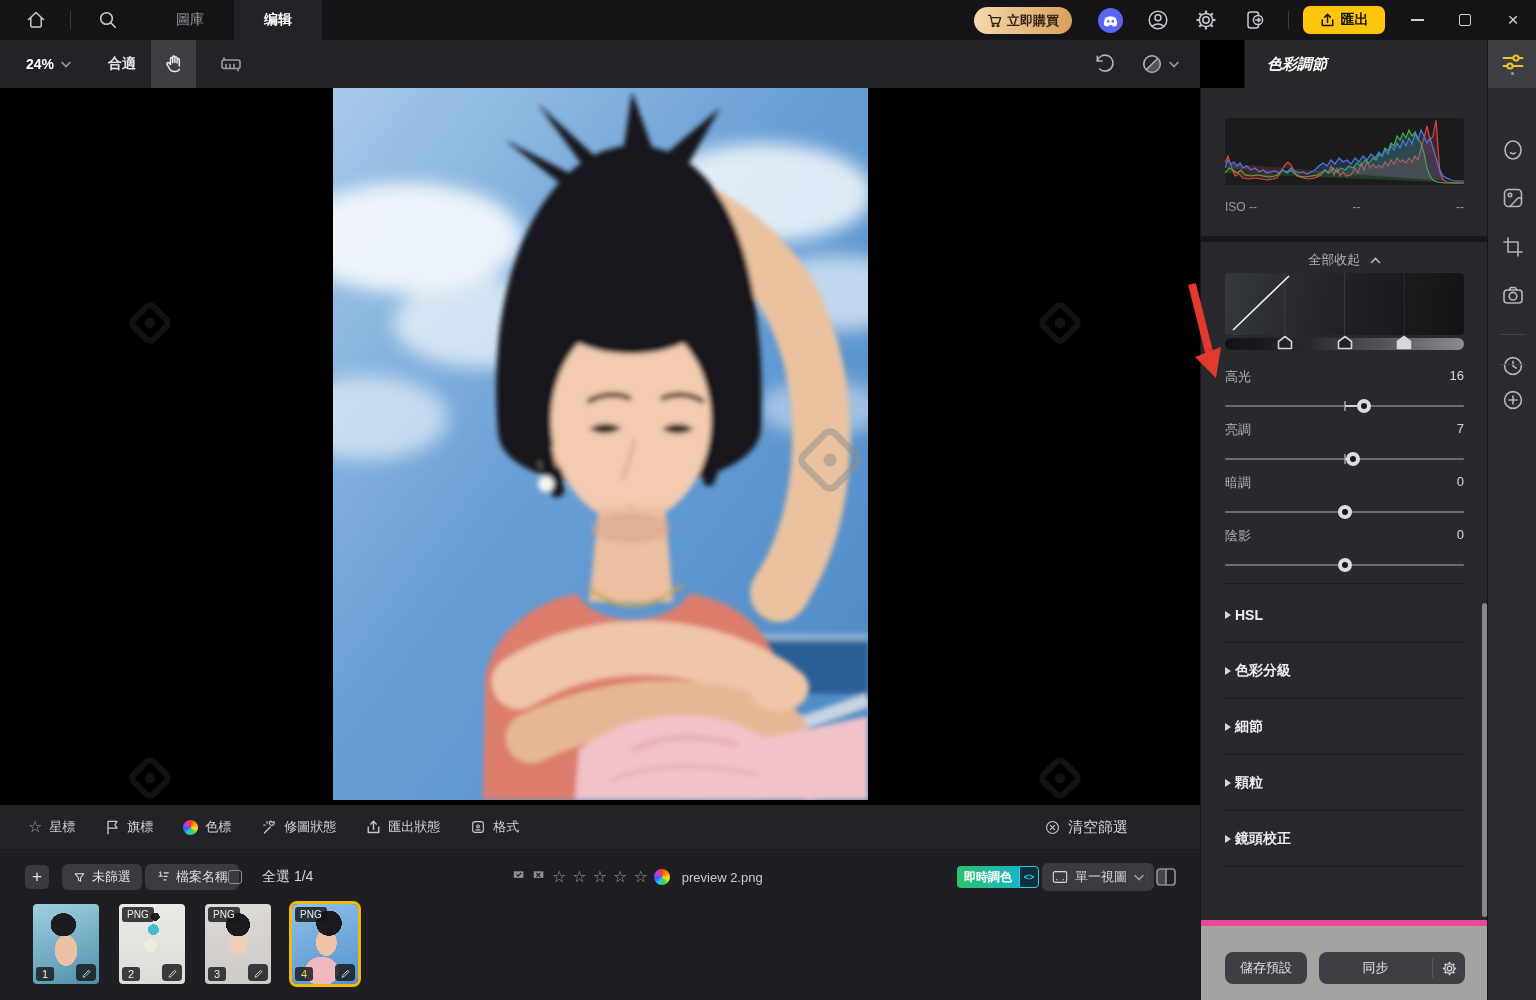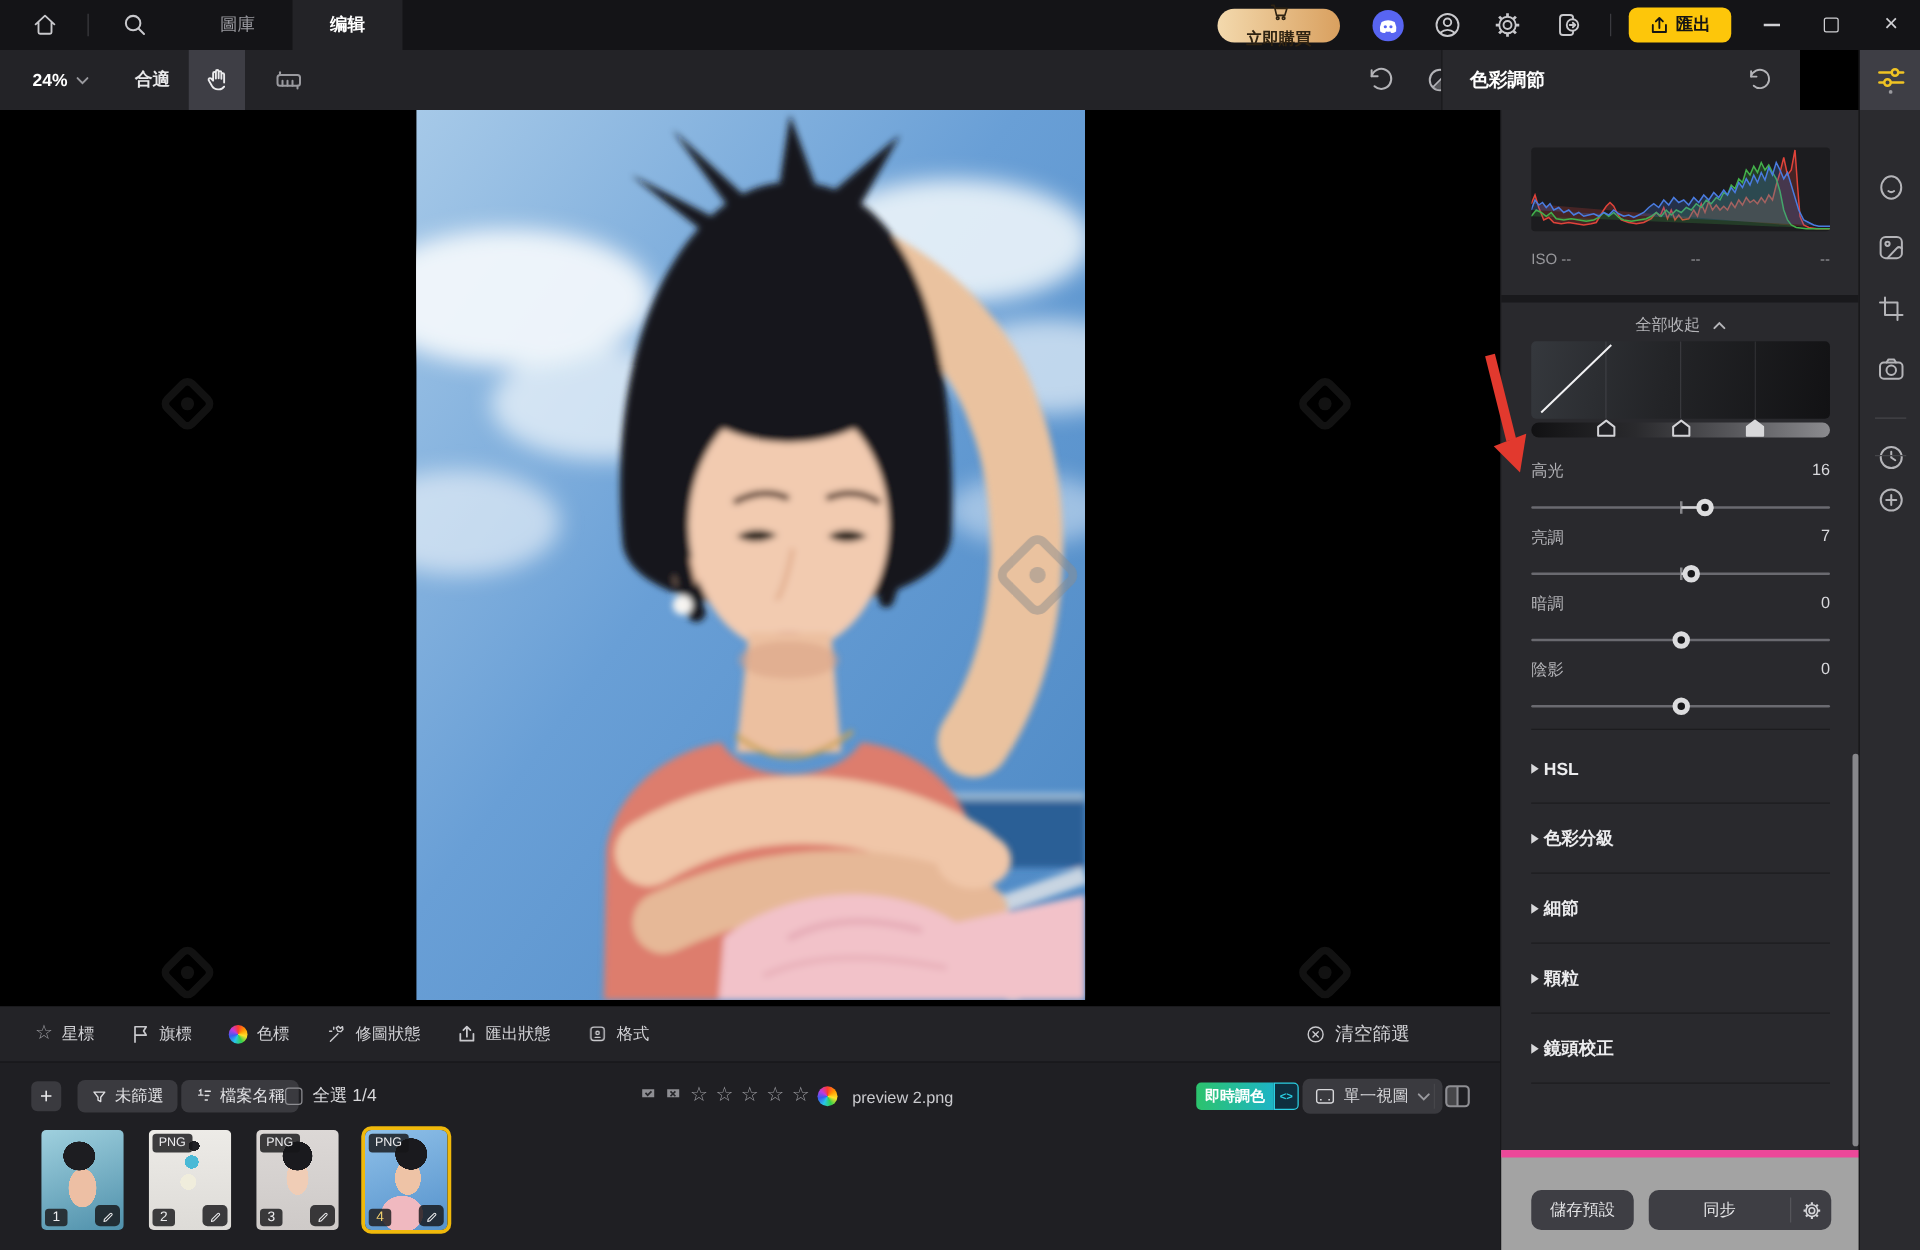--- a/index.html
+++ b/index.html
@@ -9,40 +9,40 @@
 
   
   #titlebar { position:absolute; left:0; top:0; width:1536px; height:40px; background:#141417; z-index:30; }
   .tb-icon { position:absolute; top:8px; width:24px; height:24px; cursor:pointer; }
   .tb-divider { position:absolute; top:11px; width:1px; height:18px; background:#3a3a3f; }
   .tab { position:absolute; top:0; height:40px; display:flex; align-items:center; justify-content:center;
          font-size:14px; color:#9a9aa0; cursor:pointer; }
   .tab.active { background:#232327; color:#fff; font-weight:bold; }
   #buy-btn { position:absolute; left:974px; top:7px; width:98px; height:27px; border-radius:14px;
     background:linear-gradient(90deg,#f3d9ad,#d9a05f); display:flex; align-items:center; justify-content:center;
-    gap:5px; color:#2f2312; font-size:13px; font-weight:bold; cursor:pointer;flex-direction:column; }
+    gap:5px; color:#2f2312; font-size:13px; font-weight:bold; cursor:pointer; }
   #discord-btn { position:absolute; left:1098px; top:8px; width:25px; height:25px; border-radius:50%; background:#5865f2;
     display:flex; align-items:center; justify-content:center; cursor:pointer; }
   #export-btn { position:absolute; left:1303px; top:6px; width:82px; height:28px; border-radius:7px; background:#fdc60a;
     display:flex; align-items:center; justify-content:center; gap:6px; color:#141414; font-size:14px; font-weight:bold; cursor:pointer; }
   .winctl { position:absolute; top:0; width:46px; height:40px; display:flex; align-items:center; justify-content:center; cursor:pointer; color:#d0d0d4; }
 
   
   #toolbar { position:absolute; left:0; top:40px; width:1200px; height:48px; background:#232327; z-index:20; }
   #zoom-ctl { position:absolute; left:26px; top:0; height:48px; display:flex; align-items:center; gap:7px; cursor:pointer; }
   #zoom-ctl .z { font-size:14px; font-weight:bold; color:#fff; }
   #fit-btn { position:absolute; left:108px; top:0; height:48px; display:flex; align-items:center; font-size:14px; font-weight:bold; color:#e8e8ea; cursor:pointer; }
   #hand-btn { position:absolute; left:151px; top:0; width:45px; height:48px; background:#3e3e45; display:flex; align-items:center; justify-content:center; cursor:pointer; }
   #ruler-btn { position:absolute; left:208px; top:0; width:45px; height:48px; display:flex; align-items:center; justify-content:center; cursor:pointer; }
   #undo-btn { position:absolute; left:1092px; top:12px; width:24px; height:24px; cursor:pointer; }
   #compare-btn { position:absolute; left:1140px; top:12px; display:flex; align-items:center; gap:5px; cursor:pointer; }
 
   
-  #panel-header { position:absolute; left:1153px; top:40px; width:287px; height:48px; background:#28282c;
-     border-left:1px solid #18181b; display:flex; align-items:center; z-index:20; }
+  #panel-header { position:absolute; left:1244px; top:40px; width:287px; height:48px; background:#28282c;
+     border-left:1px solid #18181b; display:flex; align-items:center; z-index:20;font-style:italic; }
   #panel-header .t { margin-left:22px; font-size:15px; font-weight:bold; color:#fff; }
   #panel-reset { position:absolute; right:22px; top:13px; width:22px; height:22px; cursor:pointer; }
   #panel { position:absolute; left:1200px; top:88px; width:287px; height:912px; background:#29292d; border-left:1px solid #18181b; z-index:15; }
   #histogram { position:absolute; left:24px; top:30px; width:239px; height:67px; background:#1c1c1f; border-radius:3px; overflow:hidden; }
   #iso-row { position:absolute; left:24px; top:112px; width:239px; display:flex; justify-content:space-between; font-size:12px; color:#97979b; }
   .panel-band { position:absolute; left:0; width:287px; height:6px; background:#19191c; }
   #collapse-all { position:absolute; left:0; top:163px; width:287px; text-align:center; font-size:13px; color:#b4b4b8; cursor:pointer; }
   #curve-box { position:absolute; left:24px; top:185px; width:239px; height:62px; border-radius:4px;
      background:linear-gradient(100deg,#35383d 0%,#232427 45%,#121214 100%); overflow:hidden; }
   #curve-strip { position:absolute; left:24px; top:250px; width:239px; height:12px; border-radius:6px;
@@ -82,21 +82,21 @@
   .fb-item { display:flex; align-items:center; gap:7px; font-size:13px; color:#d2d2d6; cursor:pointer; margin-right:30px; }
   .rainbow { width:15px; height:15px; border-radius:50%; background:conic-gradient(#ff3b30,#ff9500,#ffe12a,#35d04a,#27c6e8,#3a5cf0,#c13ae0,#ff3b30); }
   #clear-filter { position:absolute; right:72px; display:flex; align-items:center; gap:7px; font-size:15px; color:#d2d2d6; cursor:pointer; }
 
   
   #browse { position:absolute; left:0; top:850px; width:1200px; height:150px; background:#1f1f23; z-index:10; }
   #add-btn { position:absolute; left:25px; top:15px; width:24px; height:24px; background:#3a3a3f; border-radius:5px;
      color:#e8e8ea; font-size:17px; display:flex; align-items:center; justify-content:center; cursor:pointer; }
   .pill { position:absolute; top:14px; height:26px; background:#3a3a3f; border-radius:6px; display:flex; align-items:center;
      gap:6px; padding:0 11px; font-size:13px; color:#e0e0e3; cursor:pointer; }
-  #selall { position:absolute; left:228px; top:14px; height:26px; display:flex; align-items:center; gap:8px; font-size:14px; color:#d8d8db; cursor:pointer; }
+  #selall { position:absolute; left:228px; top:14px; height:26px; display:flex; align-items:center; gap:20px; font-size:14px; color:#d8d8db; cursor:pointer; }
   .cbx { width:14px; height:14px; border:1.5px solid #8e8e93; border-radius:3px; }
   #center-cluster { position:absolute; left:512px; top:14px; height:26px; display:flex; align-items:center; gap:6px; }
   .star { font-size:16px; color:#9a9a9f; cursor:pointer; line-height:1; }
   #fname { font-size:13px; color:#cacace; margin-left:6px; }
   #live-badge { position:absolute; left:957px; top:16px; height:22px; display:flex; align-items:center; cursor:pointer; }
   #live-badge .lt { height:22px; display:flex; align-items:center; padding:0 7px; border-radius:4px 0 0 4px;
      background:linear-gradient(90deg,#2cc36d,#1db4c6); color:#fff; font-size:12px; font-weight:bold; }
   #live-badge .code { width:20px; height:22px; border-radius:0 4px 4px 0; background:#0e2f3f; border:1px solid #2bd0e4;
      color:#2bd0e4; font-size:9px; font-weight:bold; display:flex; align-items:center; justify-content:center; }
   #view-btn { position:absolute; left:1042px; top:13px; height:28px; background:#3a3a3f; border-radius:6px; display:flex;

